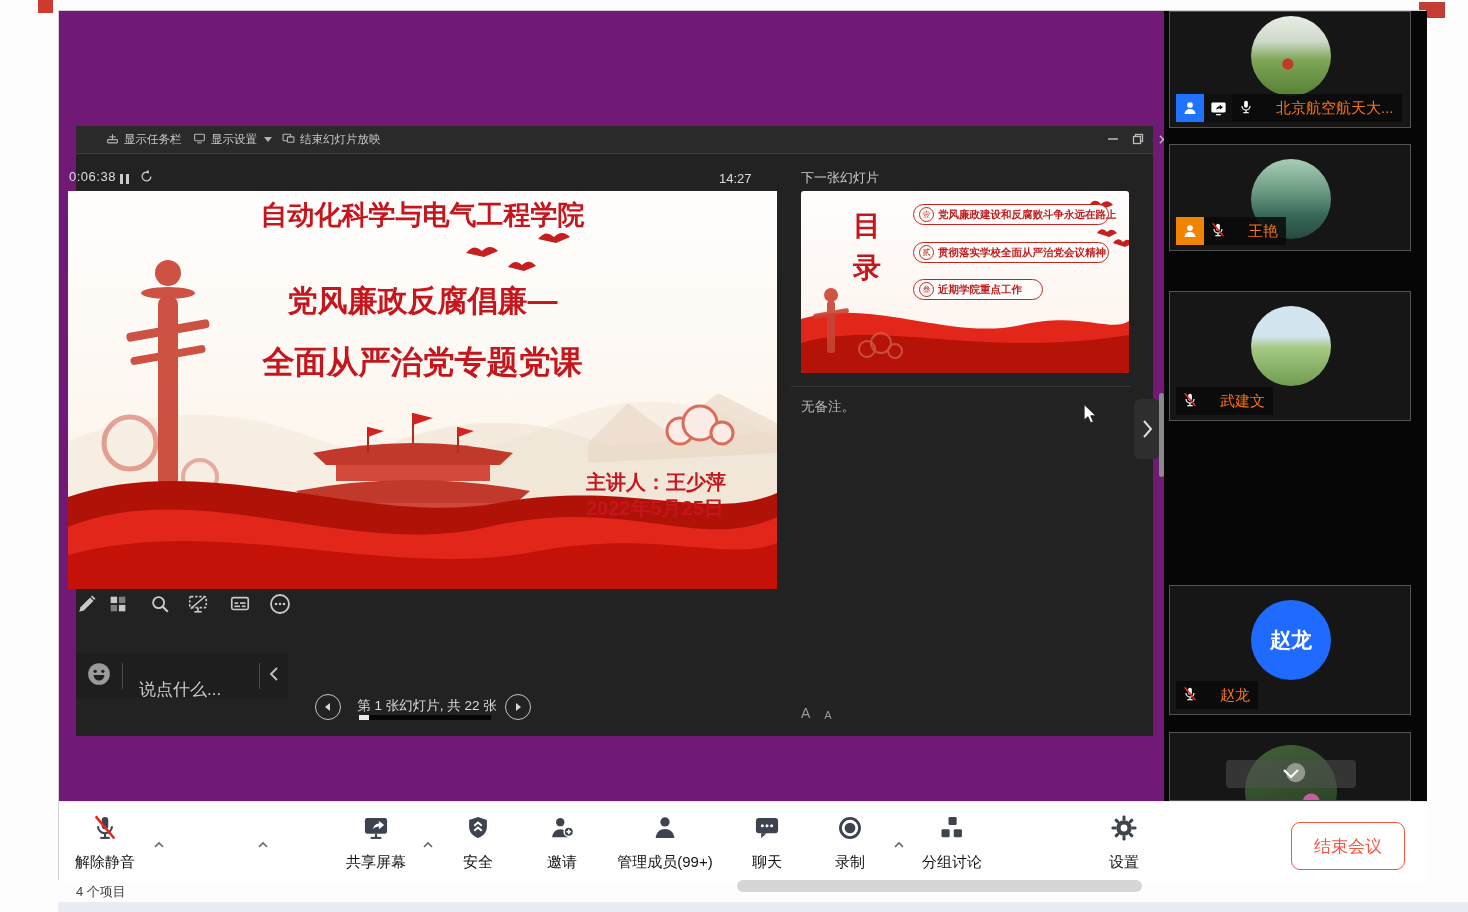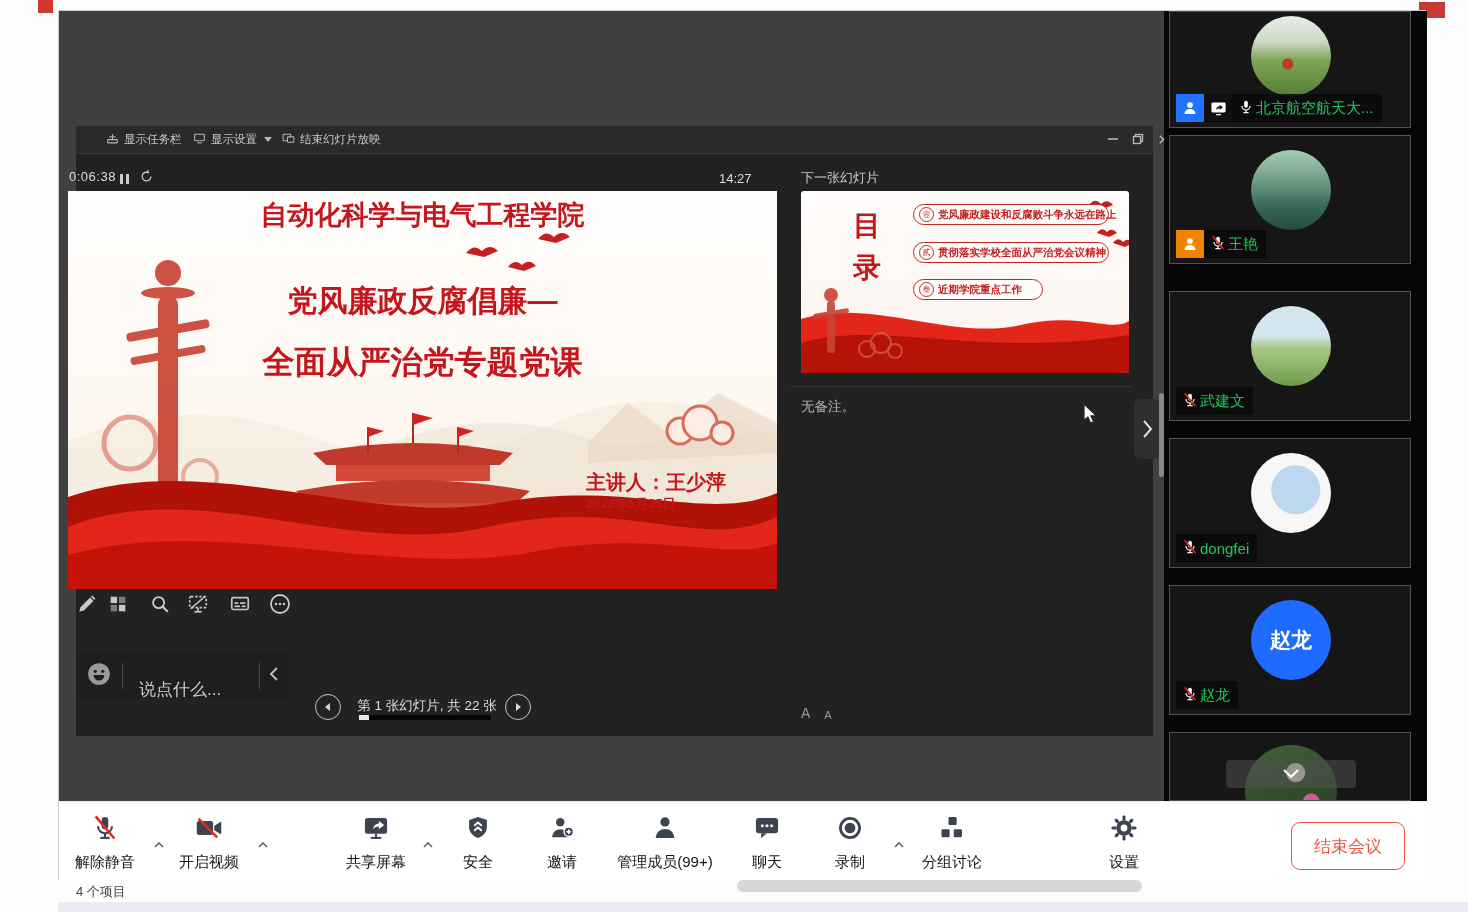--- a/index.html
+++ b/index.html
@@ -1,35 +1,35 @@
 <!DOCTYPE html>
 <html><head>
 <meta charset="utf-8">
 <style>
   html,body{margin:0;padding:0;background:#ffffff;font-family:"Liberation Sans","DejaVu Sans",sans-serif;}
   .stage{position:relative;width:1468px;height:912px;overflow:hidden;background:#fdfdfe;}
   .abs{position:absolute;}
   
   .meeting{left:58px;top:10px;width:1368px;height:870px;background:#101010;border:1px solid #cfcfcf;box-sizing:border-box;}
-  .share{left:0;top:0;width:1105px;height:790px;background:#404040;overflow:hidden;padding-left:47px;}
+  .share{left:0;top:0;width:1105px;height:790px;background:#701a75;overflow:hidden;padding-left:47px;}
   .ppt-body{left:17px;top:115px;width:1077px;height:610px;background:#222222;}
   .ppt-toolbar{left:17px;top:115px;width:1077px;height:27px;background:#2a2a2a;border-bottom:1px solid #3c3c3c;color:#c8c8c8;font-size:11.5px;}
   .ppt-tb-item{position:absolute;top:0;height:27px;display:flex;align-items:center;gap:5px;cursor:default;}
   .caret-down{width:0;height:0;border-left:4px solid transparent;border-right:4px solid transparent;border-top:5px solid #b5b5b5;margin-left:2px;}
   .winctl{position:absolute;top:4px;width:18px;height:18px;display:flex;align-items:center;justify-content:center;}
   .timer{left:10px;top:158px;color:#dddddd;font-size:13px;letter-spacing:.5px;}
   .clock{left:660px;top:160px;width:72px;color:#dddddd;font-size:13px;}
   
   .slide{left:9px;top:180px;width:709px;height:398px;background:linear-gradient(180deg,#fffefd 0%,#fdf7f0 55%,#fbf2e8 100%);overflow:hidden;}
   .slide svg.art{position:absolute;left:0;top:0;}
   .s-school{position:absolute;left:0;top:6px;width:100%;text-align:center;color:#c5161d;font-weight:bold;font-size:27px;}
   .s-line1{position:absolute;left:0;top:90px;width:100%;text-align:center;color:#c5161d;font-weight:bold;font-size:30px;}
   .s-line2{position:absolute;left:0;top:150px;width:100%;text-align:center;color:#c5161d;font-weight:bold;font-size:32px;}
   .s-pres{position:absolute;left:518px;top:278px;color:#c5161d;font-weight:bold;font-size:20px;}
-  .s-date{position:absolute;left:518px;top:304px;color:#c5161d;font-weight:bold;font-size:13px;}
+  .s-date{position:absolute;left:518px;top:304px;color:#c5161d;font-weight:bold;font-size:20px;}
   
   .anno{left:10px;top:580px;height:34px;}
   .anno .aicon{position:absolute;top:0;width:26px;height:26px;display:flex;align-items:center;justify-content:center;}
   
   .comment{left:17px;top:642px;width:212px;height:45px;background:#1e1e1e;display:flex;align-items:center;}
   .comment .sep{width:1px;height:26px;background:#4a4a4a;}
   .comment-text{color:#cccccc;font-size:17px;padding:0 16px;flex:1;margin-top:28px;}
   
   .navcircle{width:26px;height:26px;border:1.5px solid #c4c4c4;border-radius:50%;display:flex;align-items:center;justify-content:center;box-sizing:border-box;}
   .nav-text{left:298px;top:686px;width:140px;text-align:center;color:#dddddd;font-size:13.5px;white-space:nowrap;}
@@ -51,21 +51,21 @@
   .cursor{left:1024px;top:393px;}
   
   .sidebar{left:1105px;top:0;width:263px;height:790px;background:#060606;overflow:hidden;}
   .tile{position:absolute;left:5px;width:242px;background:#161616;border:1px solid #525252;box-sizing:border-box;overflow:hidden;}
   .avatar{position:absolute;width:80px;height:80px;border-radius:50%;left:81px;}
   .namebar{position:absolute;left:6px;bottom:5px;display:flex;align-items:stretch;gap:0;}
   .chip{width:28px;height:28px;display:flex;align-items:center;justify-content:center;flex:0 0 auto;}
   .chip.blue{background:#1f73ff;}
   .chip.orange{background:#f08300;}
   .chip.dark{background:#101010;}
-  .namecell{background:rgba(8,8,8,.82);color:#22c55e;font-size:15px;display:flex;align-items:center;gap:2px;padding:0 8px 0 6px;height:28px;}
+  .namecell{background:rgba(8,8,8,.82);color:#f97316;font-size:15px;display:flex;align-items:center;gap:22px;padding:0 8px 0 6px;height:28px;}
   .av-field{background:radial-gradient(circle at 46% 60%,#c0392b 0 5px,transparent 6px),linear-gradient(180deg,#e9eee7 0%,#cdd8c8 32%,#7ea657 55%,#567f36 100%);}
   .av-lake{background:linear-gradient(180deg,#a8cdb5 0%,#6f9e85 38%,#39685a 70%,#27493f 100%);}
   .av-meadow{background:linear-gradient(180deg,#d3e5ee 0 38%,#a6c984 52%,#6f9c4f 100%);}
   .av-cartoon{background:radial-gradient(circle at 56% 46%,#bcd7ee 0 24px,transparent 25px),#f7f7f7;}
   .av-blue{background:#1f6bff;display:flex;align-items:center;justify-content:center;color:#fff;font-size:21px;font-weight:bold;}
   .av-flowers{background:radial-gradient(circle at 30% 72%,#d46fa8 0 10px,transparent 11px),radial-gradient(circle at 72% 62%,#c75d9d 0 8px,transparent 9px),radial-gradient(circle at 55% 30%,#e8f0d8 0 9px,transparent 10px),linear-gradient(160deg,#44603a,#223a1e);}
   .collapse-btn{position:absolute;left:56px;top:27px;width:130px;height:28px;background:rgba(80,80,80,.55);border-radius:4px;display:flex;align-items:center;justify-content:center;}
   
   .toolbar{left:0;top:790px;width:1368px;height:80px;background:#ffffff;border-top:1px solid #ececec;}
   .tb-btn{position:absolute;top:12px;width:120px;display:flex;flex-direction:column;align-items:center;gap:7px;cursor:pointer;}
@@ -362,21 +362,21 @@
                   <rect x="9.2" y="2.5" width="5.6" height="10.5" rx="2.8" fill="#ffffff"></rect>
                   <path d="M6 10.5a6 6 0 0 0 12 0" fill="none" stroke="#ffffff" stroke-width="1.8"></path>
                   <line x1="12" y1="16.5" x2="12" y2="20" stroke="#ffffff" stroke-width="1.8"></line>
                   <line x1="8" y1="20.5" x2="16" y2="20.5" stroke="#ffffff" stroke-width="1.8"></line>
                 </svg></span>
             <span>北京航空航天大...</span>
           </div>
         </div>
       </div>
 
-      <div class="tile" style="top:124px;height:129px">
+      <div class="tile" style="top:133px;height:107px">
         <div class="avatar av-lake" style="top:14px"></div>
         <div class="namebar">
           <div class="chip orange">
               <svg width="18" height="18" viewBox="0 0 24 24">
                 <circle cx="12" cy="8" r="3.8" fill="#ffffff"></circle>
                 <path d="M4.5 20c.6-4.4 3.5-6.6 7.5-6.6s6.9 2.2 7.5 6.6z" fill="#ffffff"></path>
               </svg>
             </div>
           <div class="namecell">
             <span><svg width="16" height="18" viewBox="0 0 24 24">
@@ -400,35 +400,20 @@
                   <path d="M6 10.5a6 6 0 0 0 12 0" fill="none" stroke="#ffffff" stroke-width="1.8"></path>
                   <line x1="12" y1="16.5" x2="12" y2="20" stroke="#ffffff" stroke-width="1.8"></line>
                   <line x1="8" y1="20.5" x2="16" y2="20.5" stroke="#ffffff" stroke-width="1.8"></line>
                   <line x1="4" y1="2" x2="20" y2="21" stroke="#e02a20" stroke-width="2.4"></line>
                 </svg></span>
             <span>武建文</span>
           </div>
         </div>
       </div>
 
-      <div class="tile" style="top:427px;height:130px">
-        <div class="avatar av-cartoon" style="top:14px"></div>
-        <div class="namebar">
-          <div class="namecell">
-            <span><svg width="16" height="18" viewBox="0 0 24 24">
-                  <rect x="9.2" y="2.5" width="5.6" height="10.5" rx="2.8" fill="#ffffff"></rect>
-                  <path d="M6 10.5a6 6 0 0 0 12 0" fill="none" stroke="#ffffff" stroke-width="1.8"></path>
-                  <line x1="12" y1="16.5" x2="12" y2="20" stroke="#ffffff" stroke-width="1.8"></line>
-                  <line x1="8" y1="20.5" x2="16" y2="20.5" stroke="#ffffff" stroke-width="1.8"></line>
-                  <line x1="4" y1="2" x2="20" y2="21" stroke="#e02a20" stroke-width="2.4"></line>
-                </svg></span>
-            <span>dongfei</span>
-          </div>
-        </div>
-      </div>
 
       <div class="tile" style="top:574px;height:130px">
         <div class="avatar av-blue" style="top:14px">赵龙</div>
         <div class="namebar">
           <div class="namecell">
             <span><svg width="16" height="18" viewBox="0 0 24 24">
                   <rect x="9.2" y="2.5" width="5.6" height="10.5" rx="2.8" fill="#ffffff"></rect>
                   <path d="M6 10.5a6 6 0 0 0 12 0" fill="none" stroke="#ffffff" stroke-width="1.8"></path>
                   <line x1="12" y1="16.5" x2="12" y2="20" stroke="#ffffff" stroke-width="1.8"></line>
                   <line x1="8" y1="20.5" x2="16" y2="20.5" stroke="#ffffff" stroke-width="1.8"></line>
@@ -460,28 +445,20 @@
               <line x1="4" y1="2" x2="20" y2="21" stroke="#e02a20" stroke-width="2.2"></line>
             </svg></span>
         <span class="tb-label">解除静音</span>
       </div>
       <div class="tb-chev" style="left:93px">
           <svg width="12" height="8" viewBox="0 0 12 8">
             <polyline points="2,6 6,2 10,6" fill="none" stroke="#666666" stroke-width="1.6"></polyline>
           </svg>
         </div>
 
-      <div class="tb-btn" style="left:90px">
-        <span><svg width="30" height="28" viewBox="0 0 24 24">
-              <rect x="1.5" y="6" width="14" height="12" rx="2" fill="#3d4450"></rect>
-              <path d="M16.5 10l6-3.5v11l-6-3.5z" fill="#3d4450"></path>
-              <line x1="3" y1="4" x2="19" y2="20" stroke="#e02a20" stroke-width="2.2"></line>
-            </svg></span>
-        <span class="tb-label">开启视频</span>
-      </div>
       <div class="tb-chev" style="left:197px">
           <svg width="12" height="8" viewBox="0 0 12 8">
             <polyline points="2,6 6,2 10,6" fill="none" stroke="#666666" stroke-width="1.6"></polyline>
           </svg>
         </div>
 
       <div class="tb-btn" style="left:257px">
         <span><svg width="28" height="28" viewBox="0 0 24 24">
               <rect x="2.5" y="3.5" width="19" height="13.5" rx="2" fill="#3d4450"></rect>
               <path d="M9.5 13c.3-3 2-4.6 5-4.9V6l4.5 3.5L14.5 13v-2.2c-2.2.2-3.8 1-5 2.2z" fill="#ffffff"></path>

